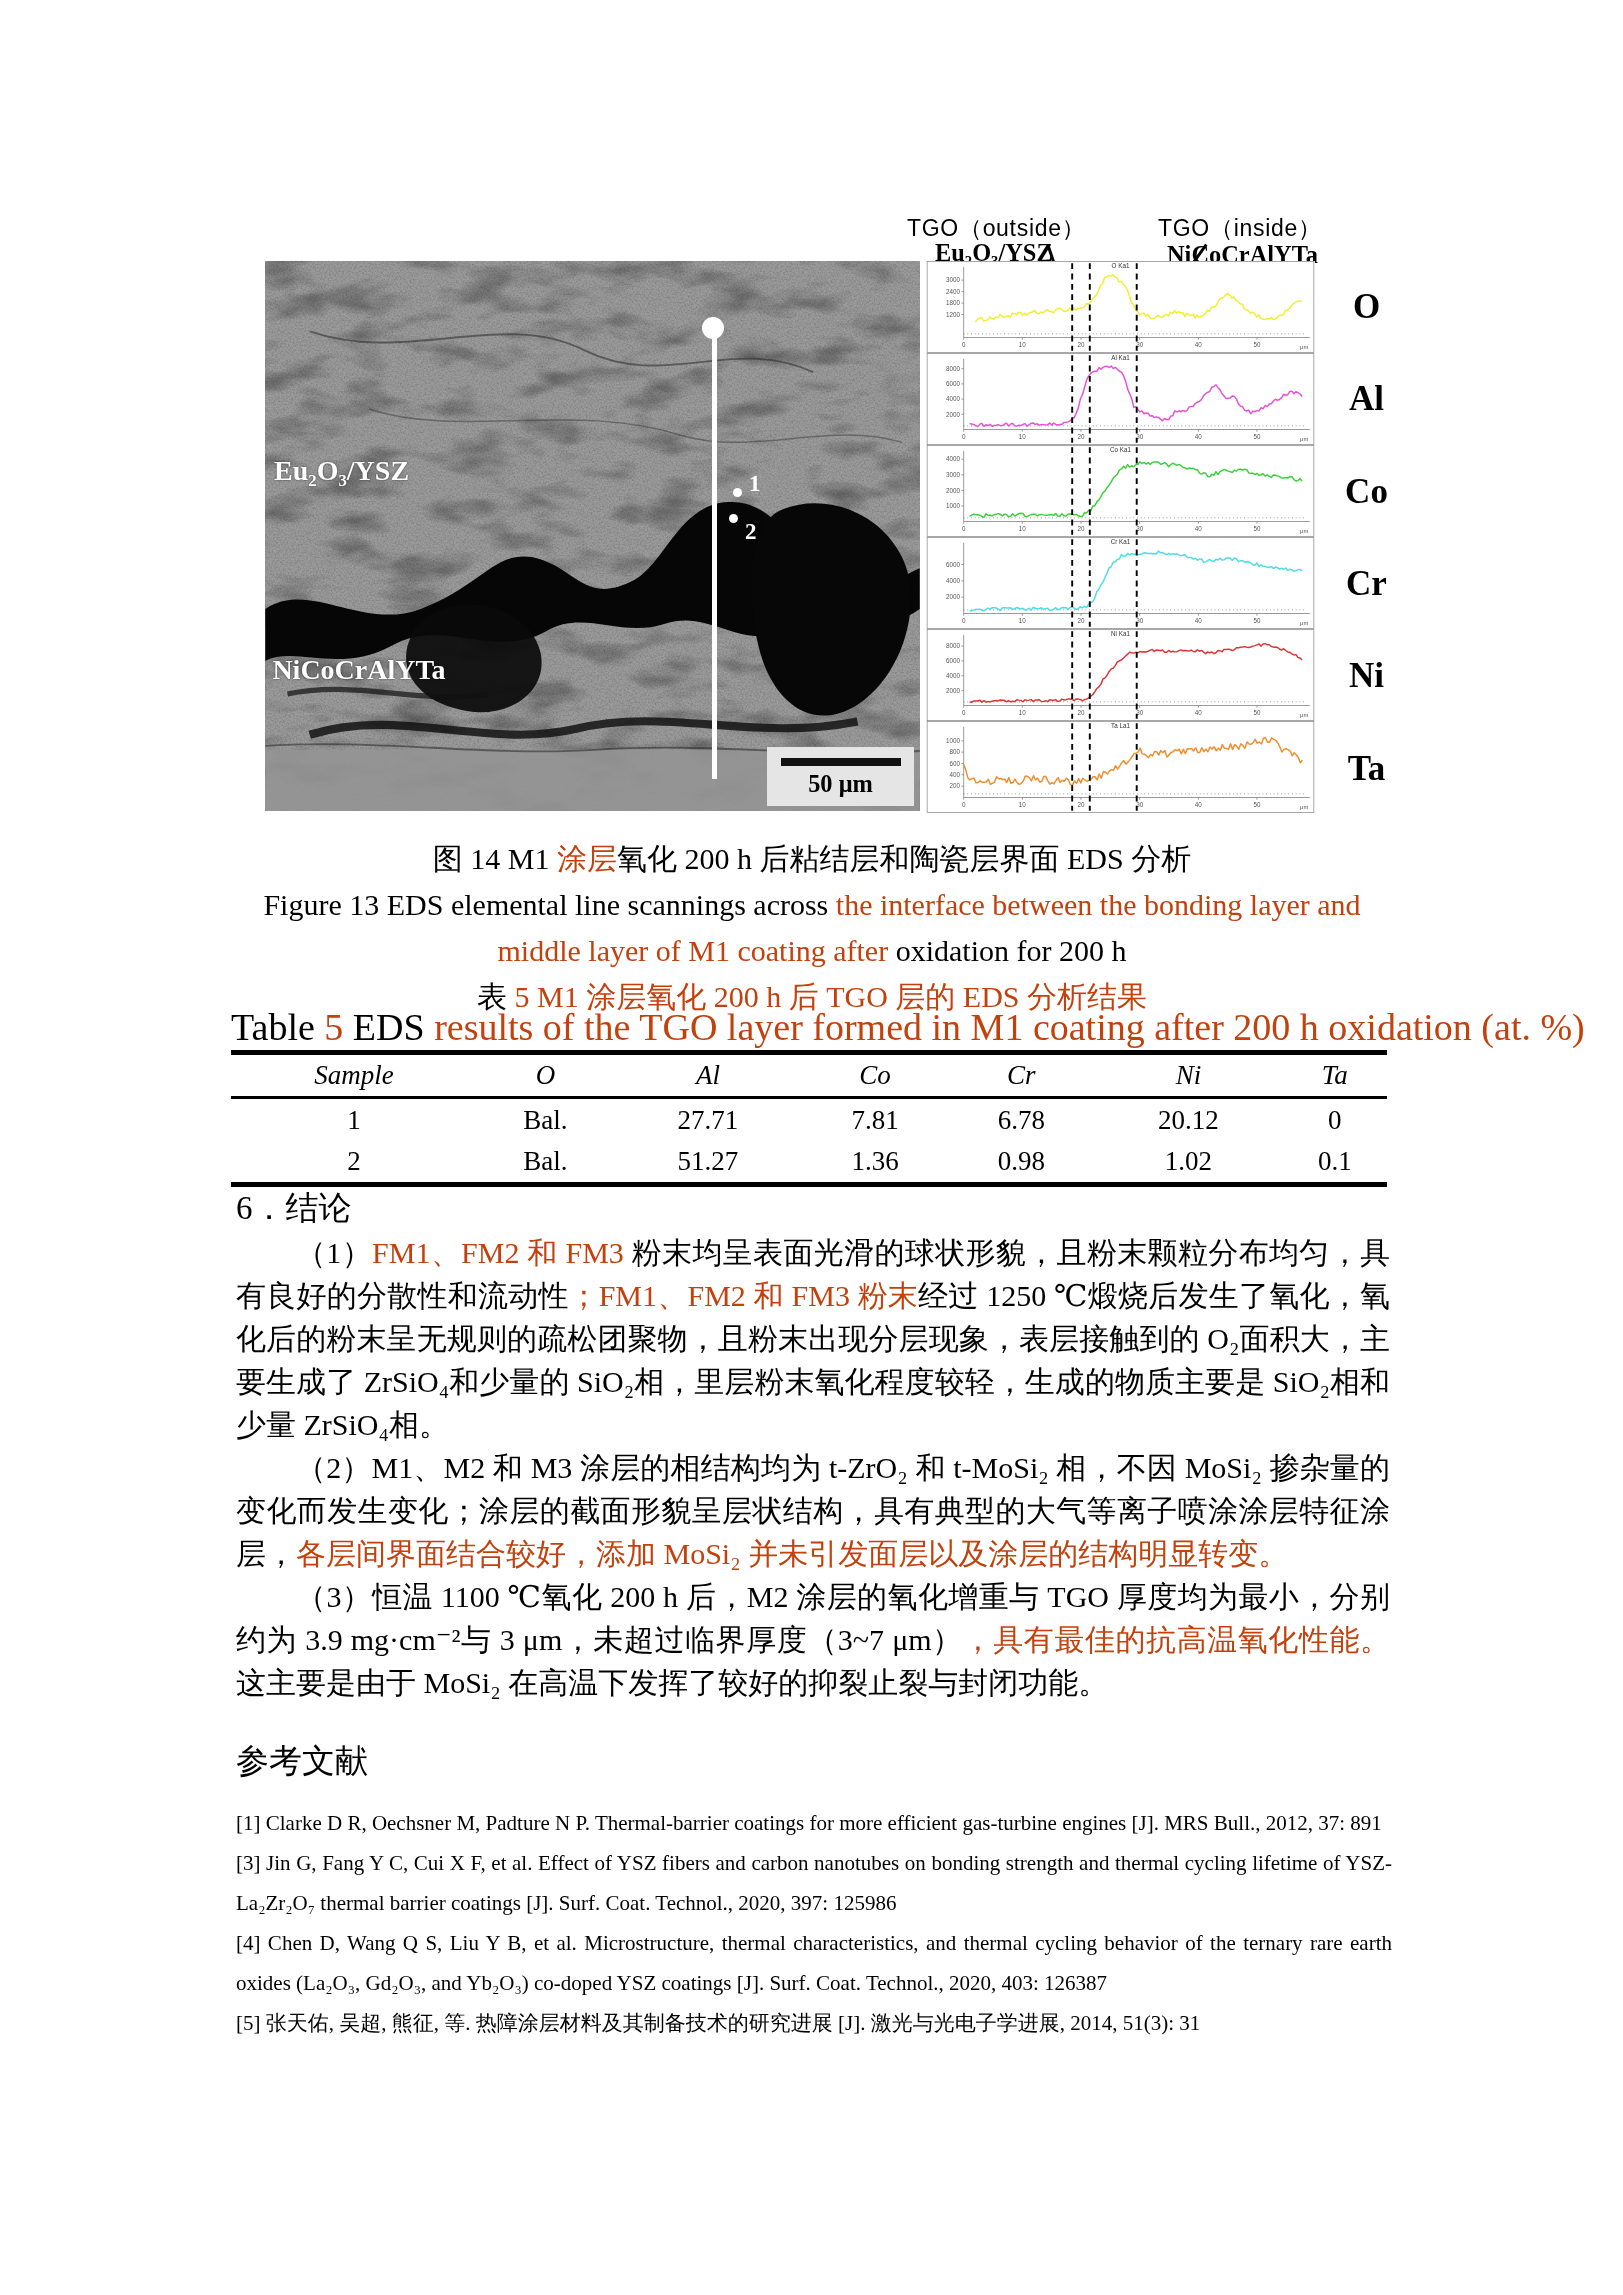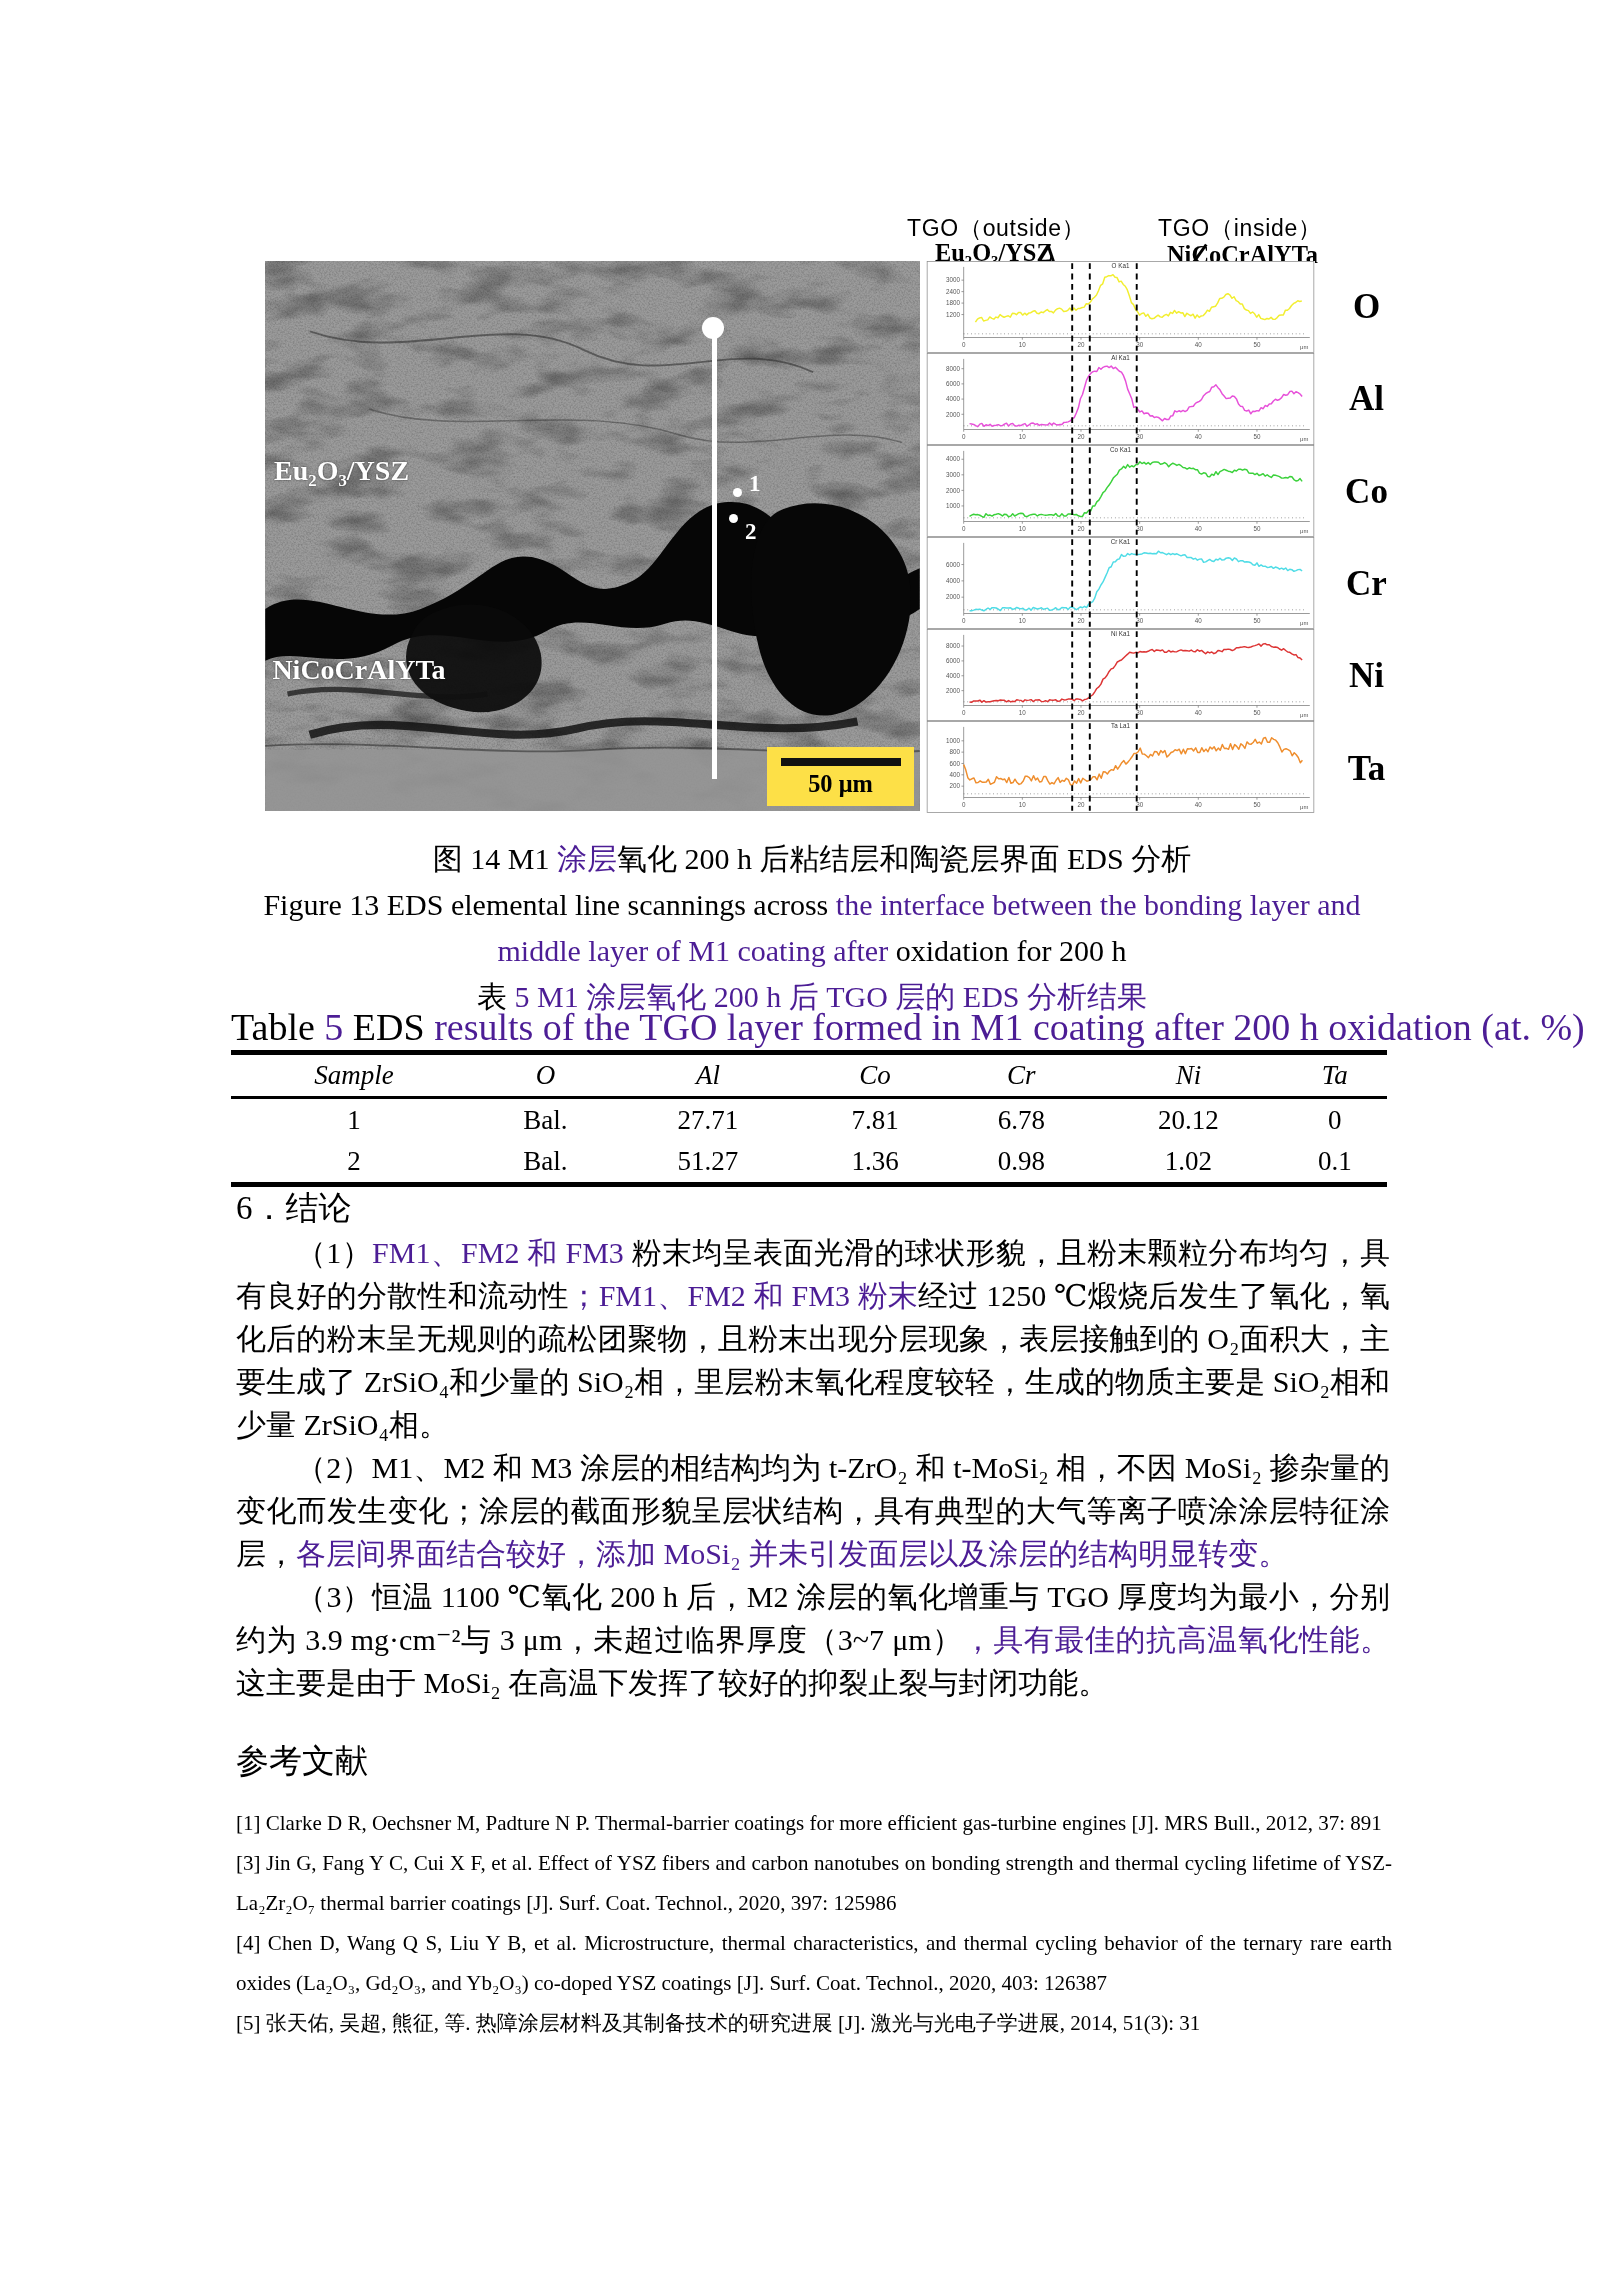--- a/index.html
+++ b/index.html
@@ -1,40 +1,40 @@
 <!DOCTYPE html>
 <html style="font-size:12px"><head>
 <meta charset="utf-8">
 <style>
   html,body{margin:0;padding:0;background:#ffffff;}
   .page{position:relative;width:1624px;height:2295px;background:#fff;overflow:hidden;
         font-family:"Liberation Serif","DejaVu Serif",serif;color:#000;}
   .abs{position:absolute;}
-  .red{color:#4c1d95;}
+  .red{color:#c2410c;}
 
   
   .tgo-label{position:absolute;font-family:"Liberation Sans","DejaVu Sans",sans-serif;
              font-size:23px;font-weight:500;letter-spacing:0.7px;color:#000;white-space:nowrap;}
   .mat-label{position:absolute;font-size:24.4px;font-weight:bold;white-space:nowrap;}
   .arrows-svg{position:absolute;left:889px;top:206px;width:519px;height:137px;}
 
   
   .sem{position:absolute;left:265px;top:261px;width:655px;height:550px;background:#9b9b9b;}
   .sem svg.micro{position:absolute;left:0;top:0;width:655px;height:550px;}
   .sem-label{position:absolute;color:#fff;font-weight:bold;font-size:28px;white-space:nowrap;
              text-shadow:0 0 2.2px rgba(0,0,0,.6);}
   .sem-label.t{left:9px;top:194px;}
   .sem-label.b{left:7.4px;top:393px;}
   .scan-line{position:absolute;left:447px;top:74px;width:5.2px;height:444px;background:#fff;}
   .scan-circle{position:absolute;left:437px;top:56px;width:22px;height:22px;border-radius:50%;background:#fff;}
   .scan-dot{position:absolute;width:9px;height:9px;border-radius:50%;background:#fff;}
   .dot1{left:468px;top:227px;} .dot2{left:464px;top:253px;}
   .pt-label{position:absolute;color:#fff;font-size:23px;font-weight:bold;}
   .pt1{left:484px;top:210px;} .pt2{left:480px;top:258px;}
-  .scalebar{position:absolute;left:502px;top:486px;width:147px;height:59px;background:#fde047;}
+  .scalebar{position:absolute;left:502px;top:486px;width:147px;height:59px;background:#e5e5e5;}
   .scalebar .bar{margin:11px auto 3.7px auto;width:120px;height:8.1px;background:#111;}
   .scalebar .sb-label{text-align:center;font-size:24.4px;font-weight:bold;color:#000;}
 
   
   .eds-panel{position:absolute;left:926px;top:261px;width:389px;height:554px;
              display:flex;flex-direction:column;background:#fff;}
   .elem-col{position:absolute;left:1322px;top:261px;width:89px;height:554px;
             display:flex;flex-direction:column;}
   .elem-cell{flex:1;display:flex;align-items:center;justify-content:center;
              font-size:35px;font-weight:bold;}

